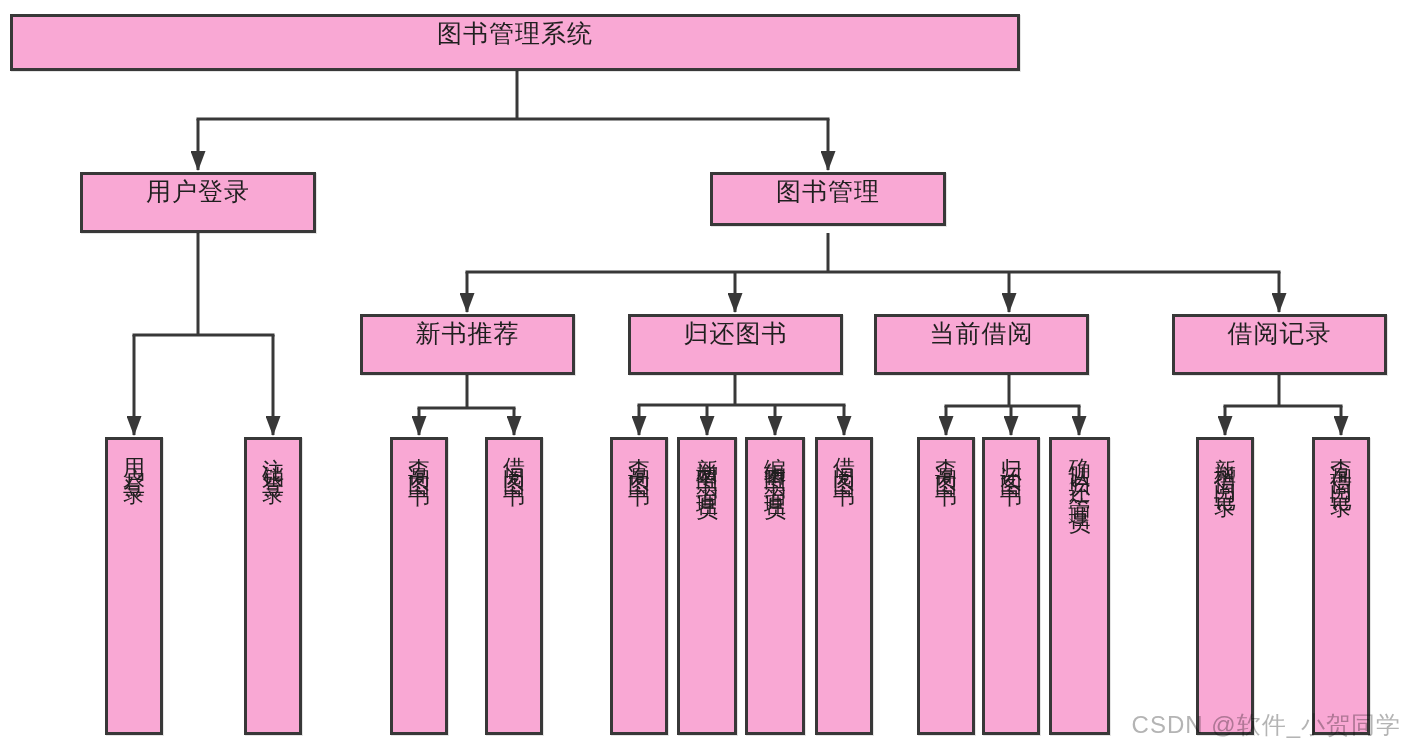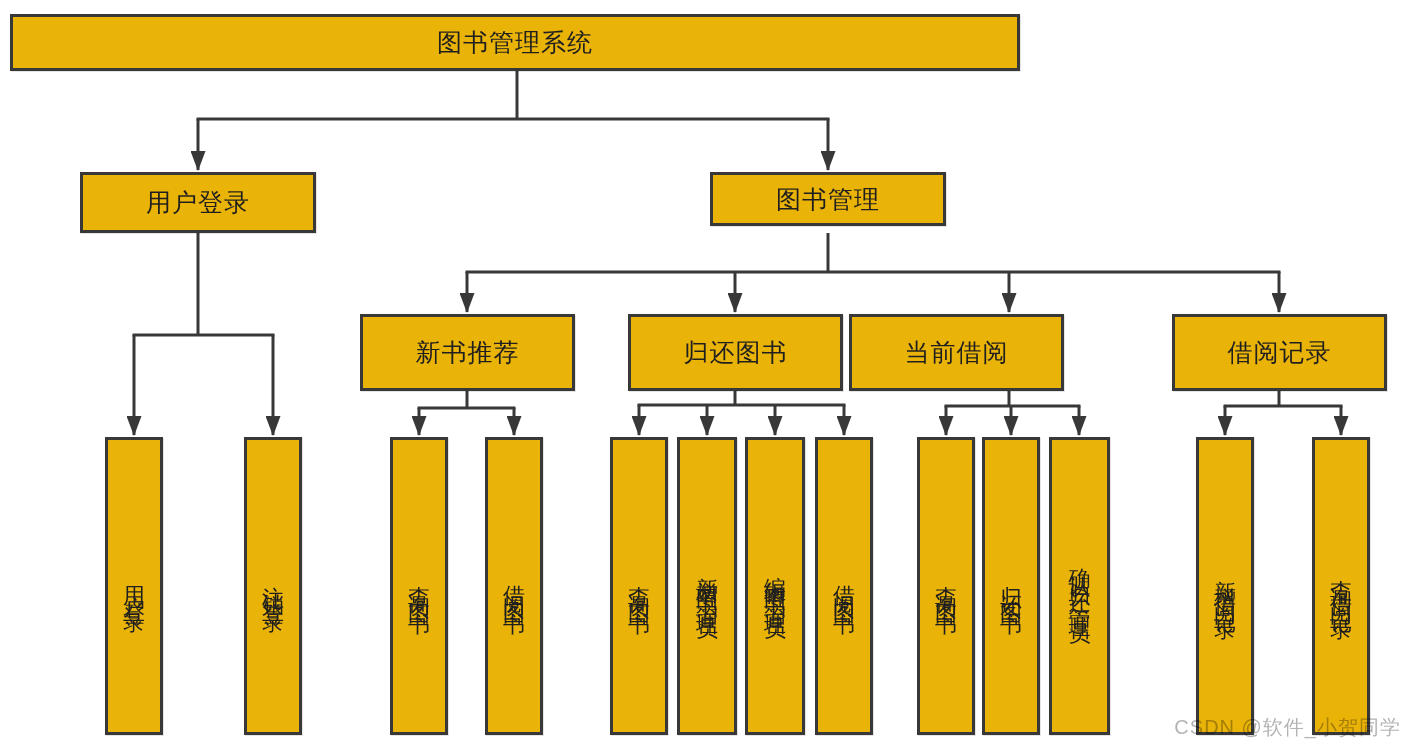--- a/index.html
+++ b/index.html
@@ -10,35 +10,35 @@
   }
   html,body{margin:0;padding:0;background:var(--bg);}
   body{font-family:"Liberation Sans","DejaVu Sans",sans-serif;color:var(--text);}
   .canvas{
     position:relative;width:1405px;height:747px;background:var(--bg);overflow:hidden;
   }
   .connectors{position:absolute;left:0;top:0;width:1405px;height:747px;pointer-events:none;}
   .connectors line{stroke:var(--line);stroke-width:3;}
   .box{
     position:absolute;box-sizing:border-box;border:3px solid var(--line);
-    background:#eab308;display:flex;align-items:center;justify-content:center;
+    background:#f9a8d4;display:flex;justify-content:center;
     box-shadow:1px 1px 0 rgba(0,0,0,0.10);
   }
   .hlabel{font-size:25px;letter-spacing:1px;white-space:nowrap;}
   .root{left:10px;top:14px;width:1010px;height:57px;}
   .lvl2a{left:80px;top:172px;width:236px;height:61px;}
   .lvl2b{left:710px;top:172px;width:236px;height:54px;}
-  .lvl3{top:314px;width:215px;height:77px;}
+  .lvl3{top:314px;width:215px;height:61px;}
   .leaf{top:437px;width:58px;height:298px;}
   .vtext{
     writing-mode:vertical-rl;text-orientation:mixed;
     font-size:22px;letter-spacing:9px;line-height:1;white-space:nowrap;
   }
   .watermark{
-    position:absolute;right:4px;bottom:6px;font-size:20px;letter-spacing:1px;
+    position:absolute;right:4px;bottom:6px;font-size:24px;letter-spacing:1px;
     color:var(--wm);mix-blend-mode:multiply;z-index:5;white-space:nowrap;
   }
 </style>
 </head>
 <body>
 
 <div class="canvas">
 
   <svg class="connectors" viewBox="0 0 1405 747" xmlns="http://www.w3.org/2000/svg">
     <defs>
@@ -98,21 +98,21 @@
   <div class="box lvl2b">
     <span class="hlabel">图书管理</span>
   </div>
 
   <div class="box lvl3" style="left:360px;">
     <span class="hlabel">新书推荐</span>
   </div>
   <div class="box lvl3" style="left:628px;">
     <span class="hlabel">归还图书</span>
   </div>
-  <div class="box lvl3" style="left:849px;">
+  <div class="box lvl3" style="left:874px;">
     <span class="hlabel">当前借阅</span>
   </div>
   <div class="box lvl3" style="left:1172px;">
     <span class="hlabel">借阅记录</span>
   </div>
 
   <div class="box leaf" style="left:105px;">
     <span class="vtext">用户登录</span>
   </div>
   <div class="box leaf" style="left:244px;">

